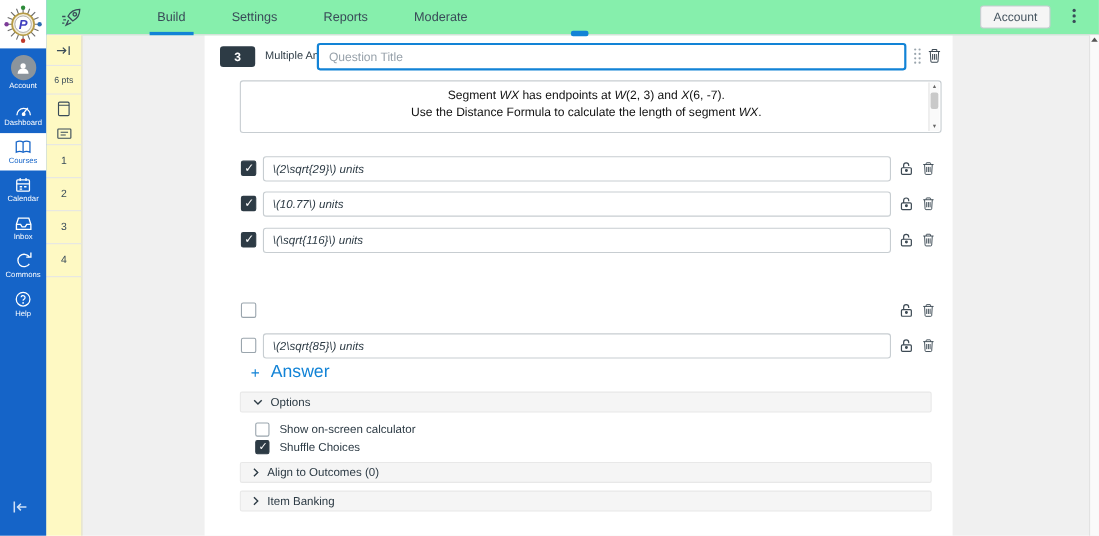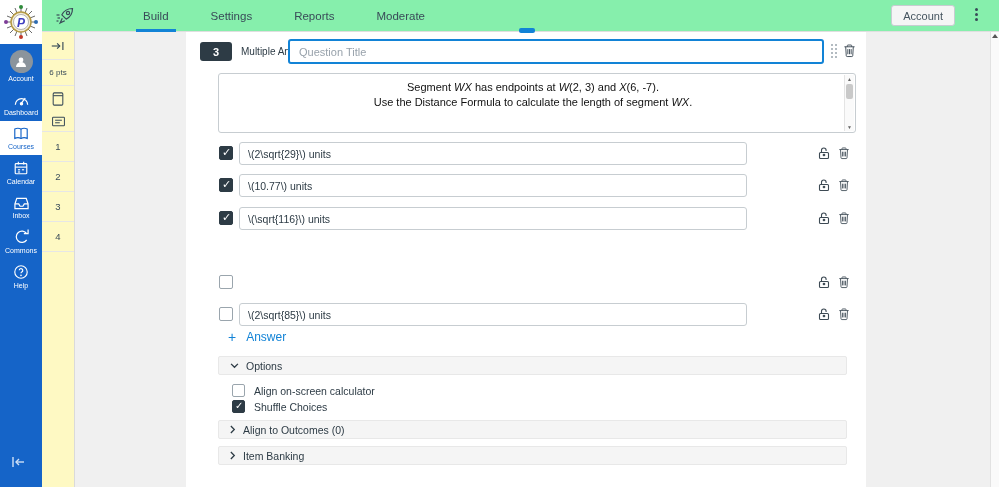--- a/index.html
+++ b/index.html
@@ -44,43 +44,43 @@
   #q-badge { position:absolute; left:14px; top:10px; width:32px; height:19px; background:#2D3B45; border-radius:3px; color:#fff; font-size:11px; font-weight:bold; display:flex; align-items:center; justify-content:center; }
   #q-type { position:absolute; left:55px; top:10px; height:19px; display:flex; align-items:center; font-size:10px; color:#2D3B45; }
   #q-title { position:absolute; left:102px; top:7px; width:536px; height:25px; border:2px solid #1283d6; border-radius:3px; font-size:11px; padding:0 9px; color:#2D3B45; font-family:inherit; outline:none; }
   #q-title::placeholder { color:#98a2ab; }
   #drag-handle { position:absolute; left:645px; top:12px; display:grid; grid-template-columns:repeat(2,3px); grid-auto-rows:3px; gap:1px; cursor:grab; }
   #drag-handle i { width:2px; height:2px; border-radius:50%; background:#9aa5ad; }
   .icon-btn { background:none; border:none; color:#3d4a54; cursor:pointer; padding:0; }
   #q-trash { position:absolute; left:657px; top:11px; }
 
   
-  #stem-box { position:absolute; left:32px; top:41px; width:638px; height:60px; border:1px solid #c7cdd1; border-radius:3px; background:#fff; }
+  #stem-box { position:absolute; left:32px; top:41px; width:638px; height:48px; border:1px solid #c7cdd1; border-radius:3px; background:#fff; }
   #stem-text { position:absolute; left:8px; right:16px; top:6px; font-size:11px; line-height:15px; text-align:center; color:#111; }
   #stem-text .i { font-style:italic; }
   #stem-text .bu { font-weight:bold; text-decoration:underline; }
   #stem-scroll { position:absolute; right:1px; top:1px; bottom:1px; width:10px; background:#fafafa; border-left:1px solid #e4e4e4; }
   #stem-scroll .arr { width:100%; text-align:center; font-size:5px; color:#666; line-height:8px; }
   #stem-scroll .arr.dn { position:absolute; bottom:0; }
   #stem-thumb { position:absolute; top:9px; left:1px; width:7px; height:15px; background:#c9c9c9; border-radius:2px; }
 
   
   .answer-row { position:absolute; left:0; width:680px; height:24px; }
   .cb { position:absolute; width:14px; height:14px; border:1px solid #9aa5ad; border-radius:2px; background:#fff; cursor:pointer; }
   .cb.on { background:#2D3B45; border-color:#2D3B45; }
   .cb.on::after { content:"✓"; position:absolute; left:2px; top:-1px; color:#fff; font-size:11px; }
   .answer-row .cb { left:33px; top:4px; }
-  .answer-input { position:absolute; left:53px; top:0; width:508px; height:23px; border:1px solid #c7cdd1; border-radius:3px; font-size:10.5px; padding:1px 8px; color:#2D3B45; font-family:inherit; }
+  .answer-input { position:absolute; left:53px; top:0; width:571px; height:23px; border:1px solid #c7cdd1; border-radius:3px; font-size:10.5px; padding:1px 8px; color:#2D3B45; font-family:inherit;font-style:italic; }
   .answer-lock { position:absolute; left:632px; top:4px; }
   .answer-trash { position:absolute; left:652px; top:4px; }
 
   
   #add-answer { position:absolute; left:42px; top:298px; display:flex; align-items:center; gap:10px; background:none; border:none; color:#1283d6; cursor:pointer; font-family:inherit; }
   #add-answer .plus { font-size:14px; line-height:14px; }
-  #add-answer .albl { font-size:12px; }
+  #add-answer .albl { font-size:16px; }
 
   
   .accordion { position:absolute; left:32px; width:629px; height:19px; background:#f5f5f5; border:1px solid #e8e8e8; border-radius:2px; display:flex; align-items:center; gap:7px; padding-left:11px; font-size:10.5px; color:#2D3B45; cursor:pointer; }
   .opt-row { position:absolute; display:flex; align-items:center; gap:9px; font-size:10.5px; color:#2D3B45; }
   .opt-row .cb { position:relative; left:0; top:0; width:13px; height:13px; }
   .opt-row .cb.on::after { left:2px; top:-1px; font-size:10px; }
 </style>
 </head>
 <body>
 
@@ -373,21 +373,21 @@
   </button>
 
   <div class="accordion" style="top:324px">
     <svg width="9" height="6" viewBox="0 0 10 7" fill="none" stroke="#2D3B45" stroke-width="1.5">
         <path d="M1 1 l4 4 4-4"></path>
       </svg>
     <span>Options</span>
   </div>
   <div class="opt-row" style="left:46px; top:352px">
     <span class="cb"></span>
-    <span>Align on-screen calculator</span>
+    <span>Show on-screen calculator</span>
   </div>
   <div class="opt-row" style="left:46px; top:368px">
     <span class="cb on"></span>
     <span>Shuffle Choices</span>
   </div>
 
   <div class="accordion" style="top:388px">
     <svg width="6" height="9" viewBox="0 0 7 10" fill="none" stroke="#2D3B45" stroke-width="1.5">
         <path d="M1 1 l4 4 -4 4"></path>
       </svg>

